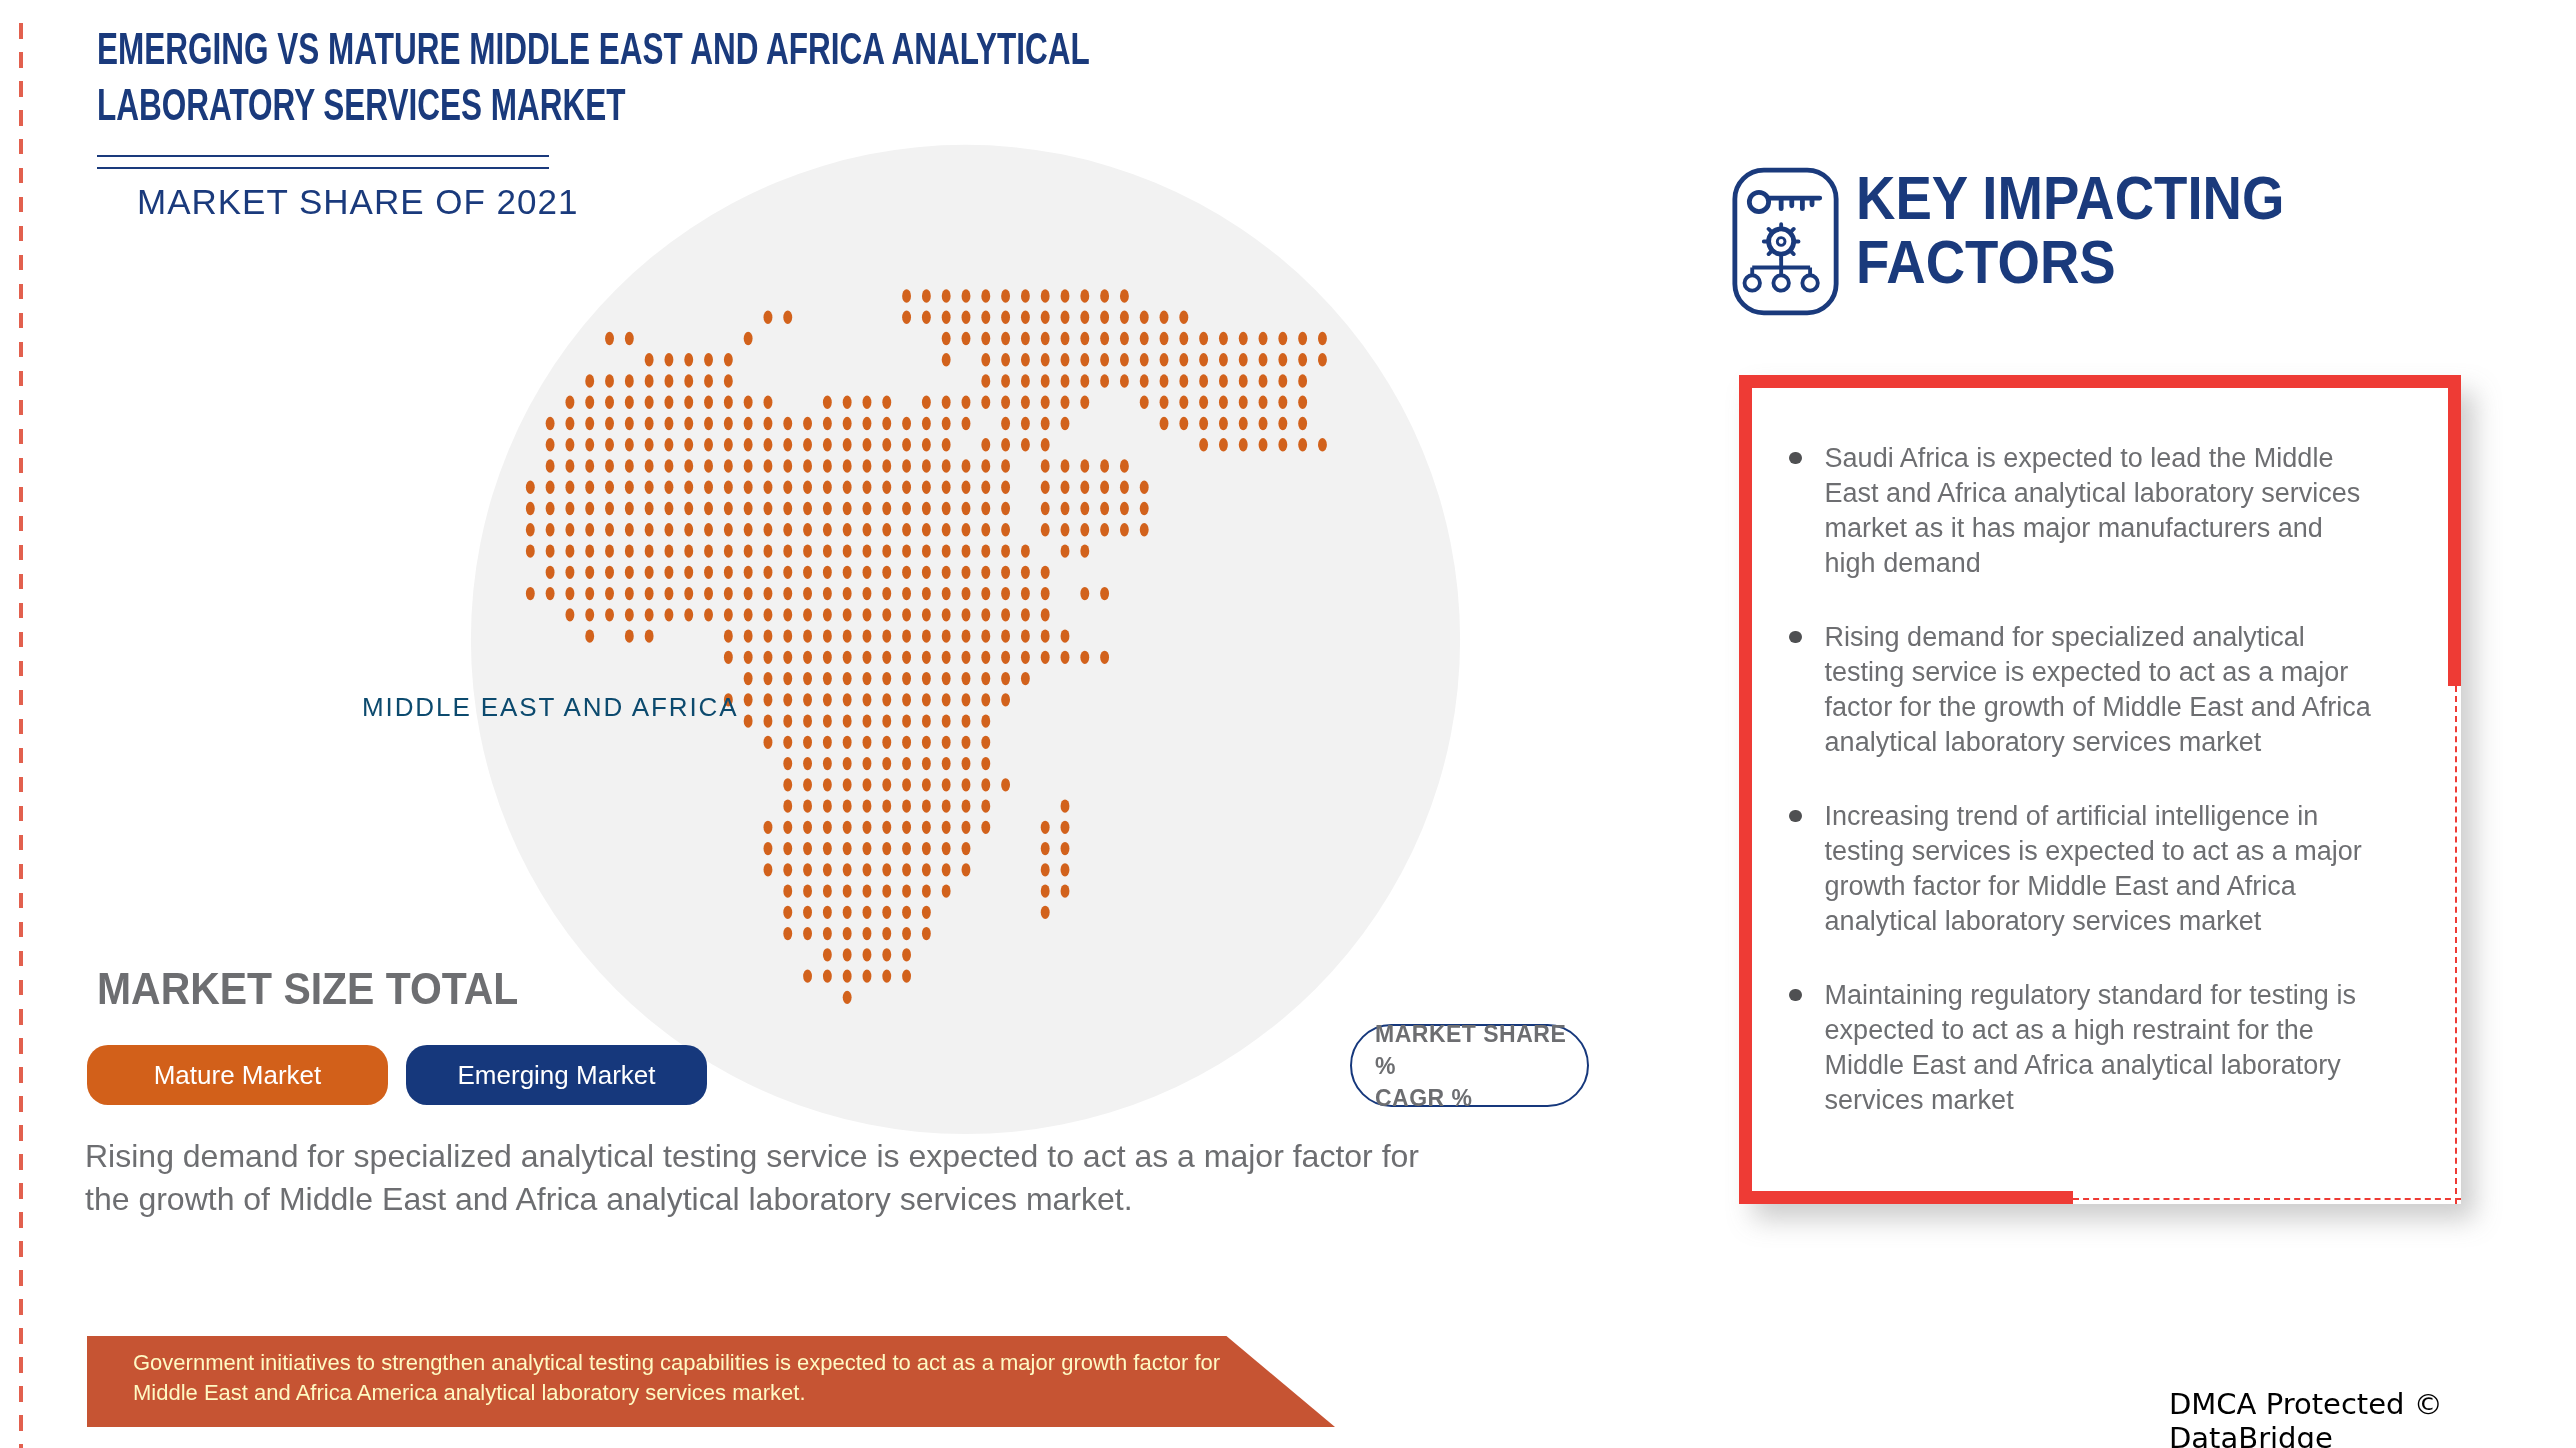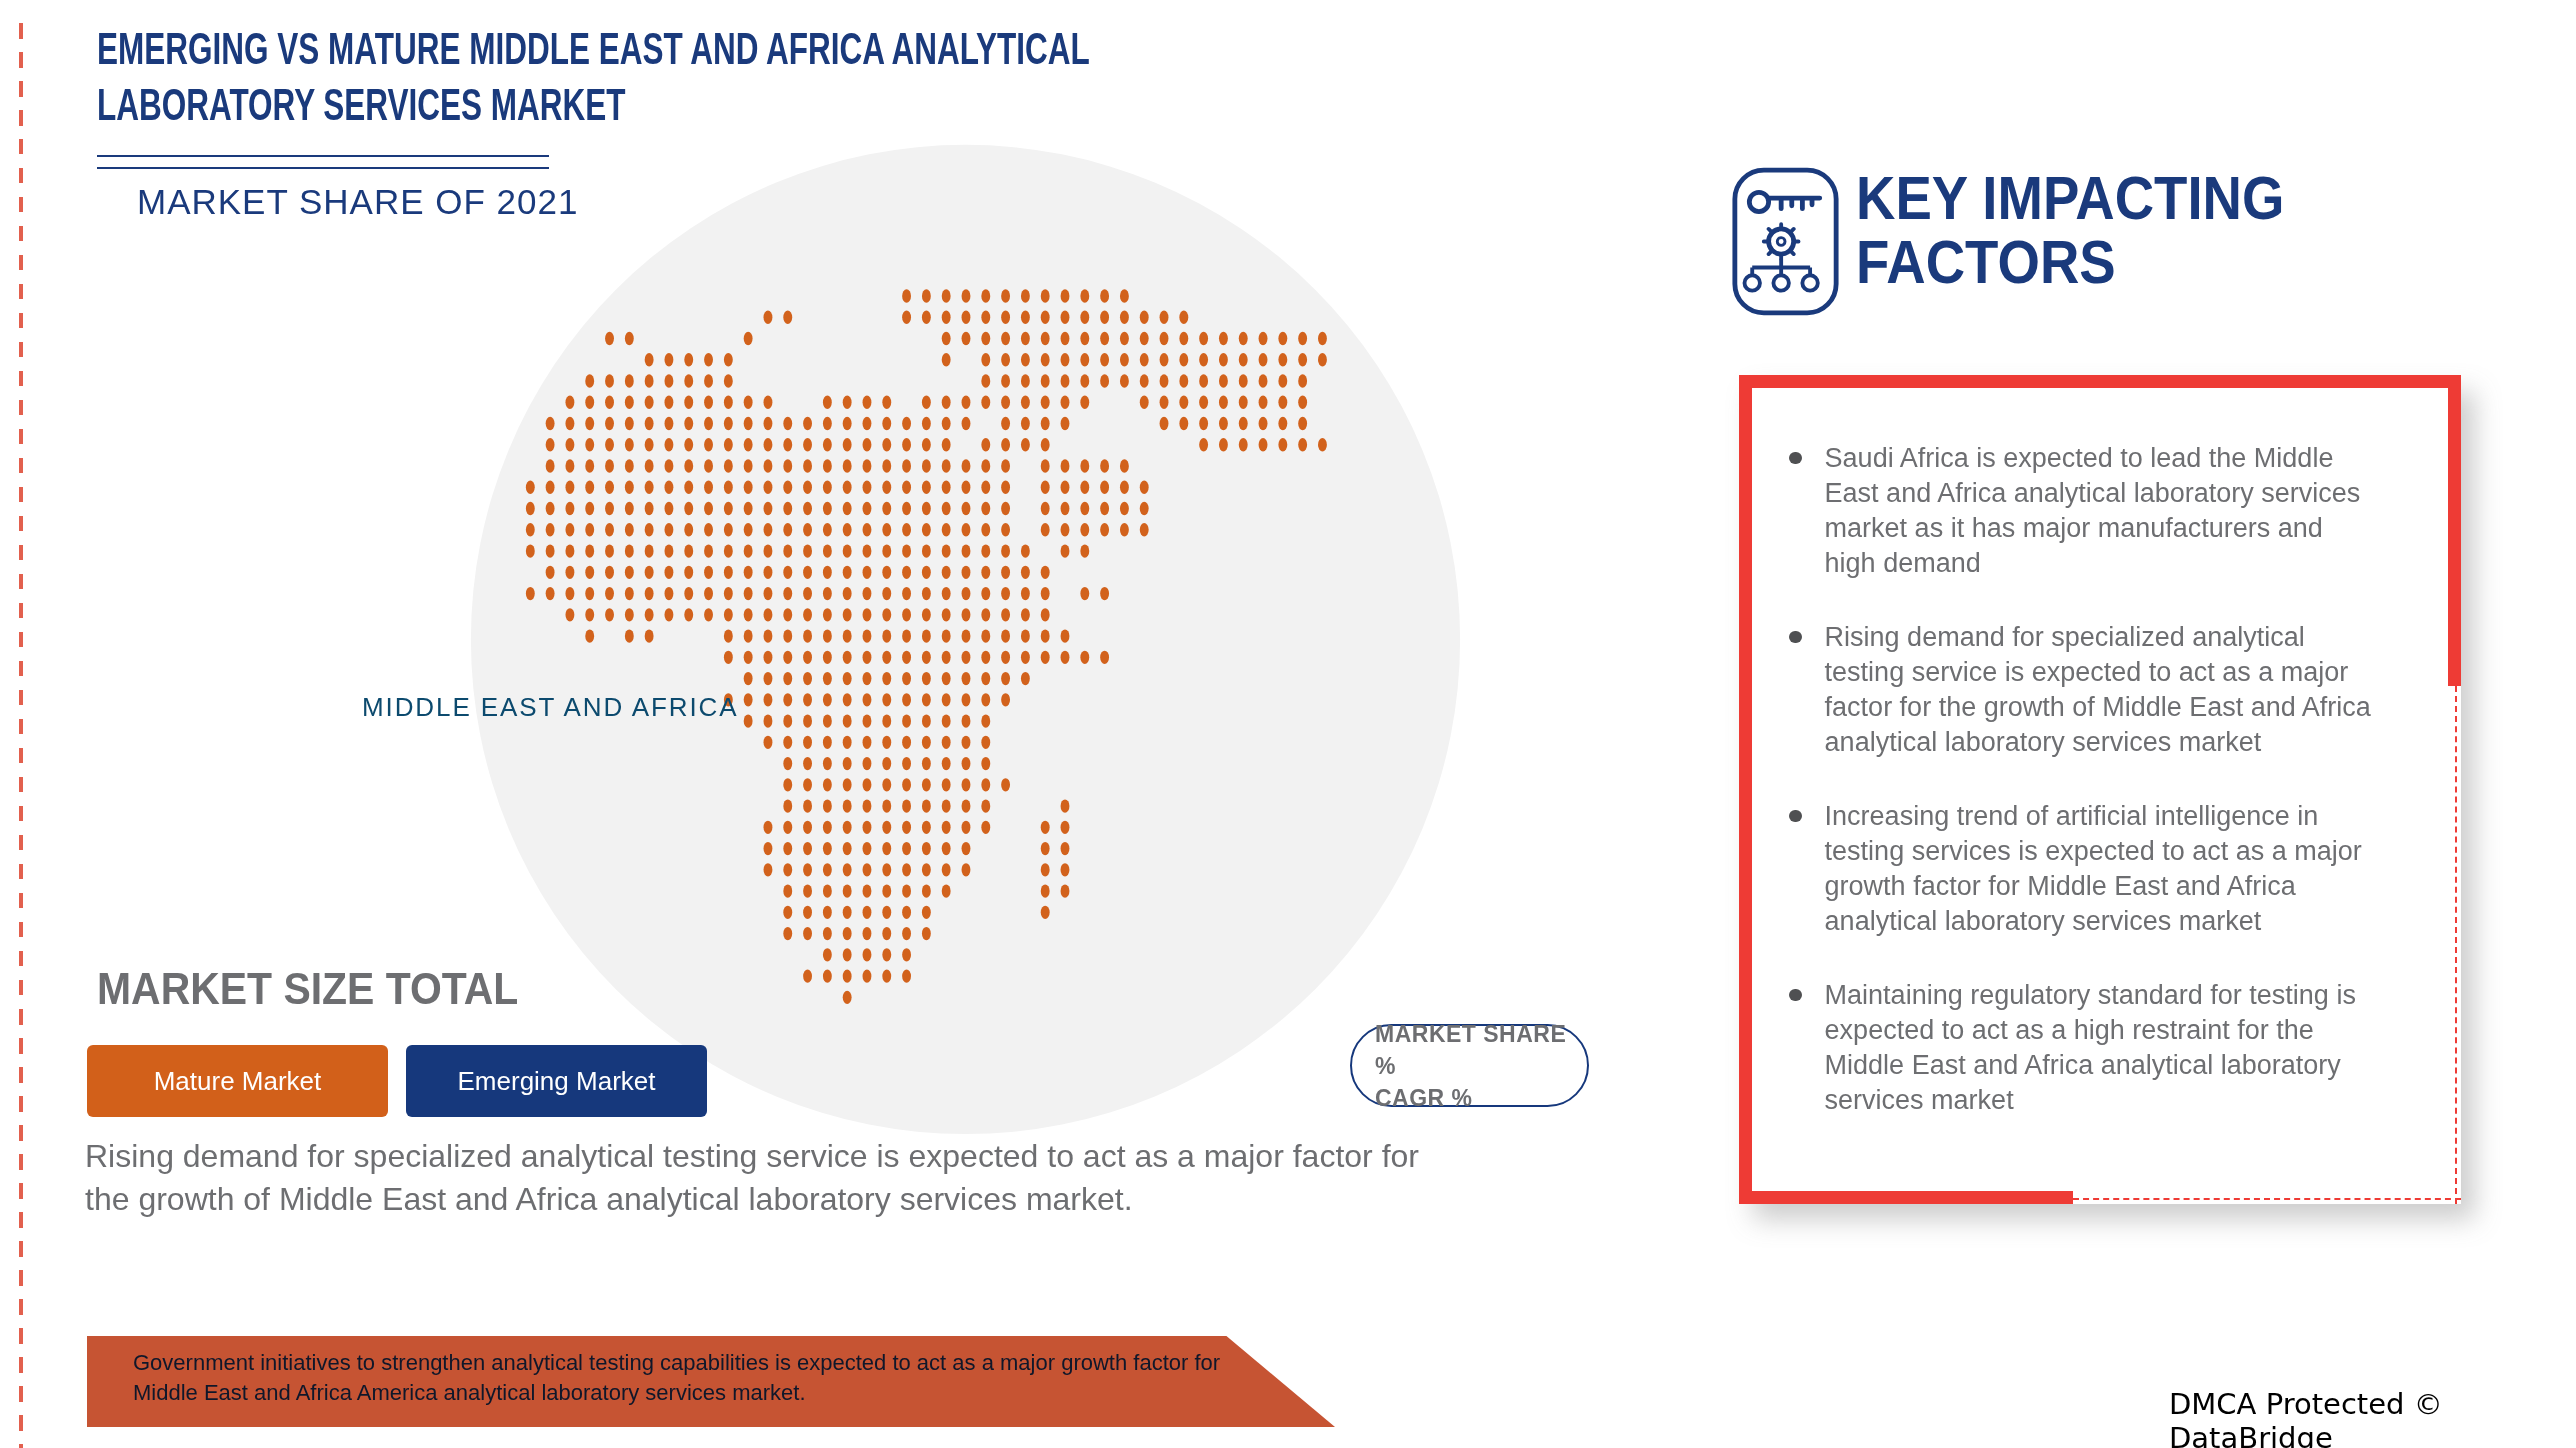--- a/index.html
+++ b/index.html
@@ -25,41 +25,41 @@
     border-top:2.9px solid #1a3a7c;border-bottom:2.9px solid #1a3a7c;}
   .subtitle{left:97px;top:182px;color:#1a3a7c;font-size:35px;font-weight:400;letter-spacing:1px;margin-left:40px;}
 
   
   #map-svg{left:468px;top:135px;width:995px;height:1005px;}
   .region-label{left:362px;top:692px;color:#0c4a6e;font-size:26px;letter-spacing:1.9px;z-index:2;}
 
   
   .ms-heading{left:97px;top:964px;color:#6d6e71;font-size:44px;font-weight:800;
     transform:scaleX(0.93);transform-origin:left top;white-space:nowrap;}
-  .btn{height:72px;border-radius:6px;color:#ffffff;font-size:26px;
+  .btn{height:60px;border-radius:21px;color:#ffffff;font-size:26px;
     display:flex;align-items:center;justify-content:center;cursor:pointer;}
   .btn.mature{left:87px;top:1045px;width:301px;background:#d2601a;}
   .btn.emerging{left:406px;top:1045px;width:301px;background:#16387c;}
 
   .badge{
     left:1350px;top:1024px;width:239px;height:83px;border:2.9px solid #16387c;
     border-radius:44px;background:#ffffff;display:flex;flex-direction:column;
     justify-content:center;padding-left:23px;box-sizing:border-box;
   }
   .badge div{color:#6d6e71;font-size:23px;font-weight:700;line-height:32px;letter-spacing:0.5px;}
 
   .note{left:85px;top:1135px;width:1381px;margin:0;color:#6d6e71;
     font-size:32px;line-height:43px;font-weight:400;}
 
   
   .banner{
     left:87px;top:1336px;width:1248px;height:91px;background:#c65433;
     clip-path:polygon(0 0,91.3% 0,100% 100%,0 100%);
   }
-  .banner-text{position:absolute;left:46px;top:11.6px;width:1120px;color:#0f172a;
+  .banner-text{position:absolute;left:46px;top:11.6px;width:1120px;color:#fef9c3;
     font-size:22px;line-height:30px;}
 
   
   .kif-icon{left:1731px;top:166px;width:109px;height:151px;}
   .kif-icon svg{width:100%;height:100%;}
   .kif-heading{
     left:1856px;top:166px;margin:0;color:#1a3a7c;
     font-size:62px;font-weight:800;line-height:64px;
     transform:scaleX(0.88);transform-origin:left top;white-space:nowrap;
   }

